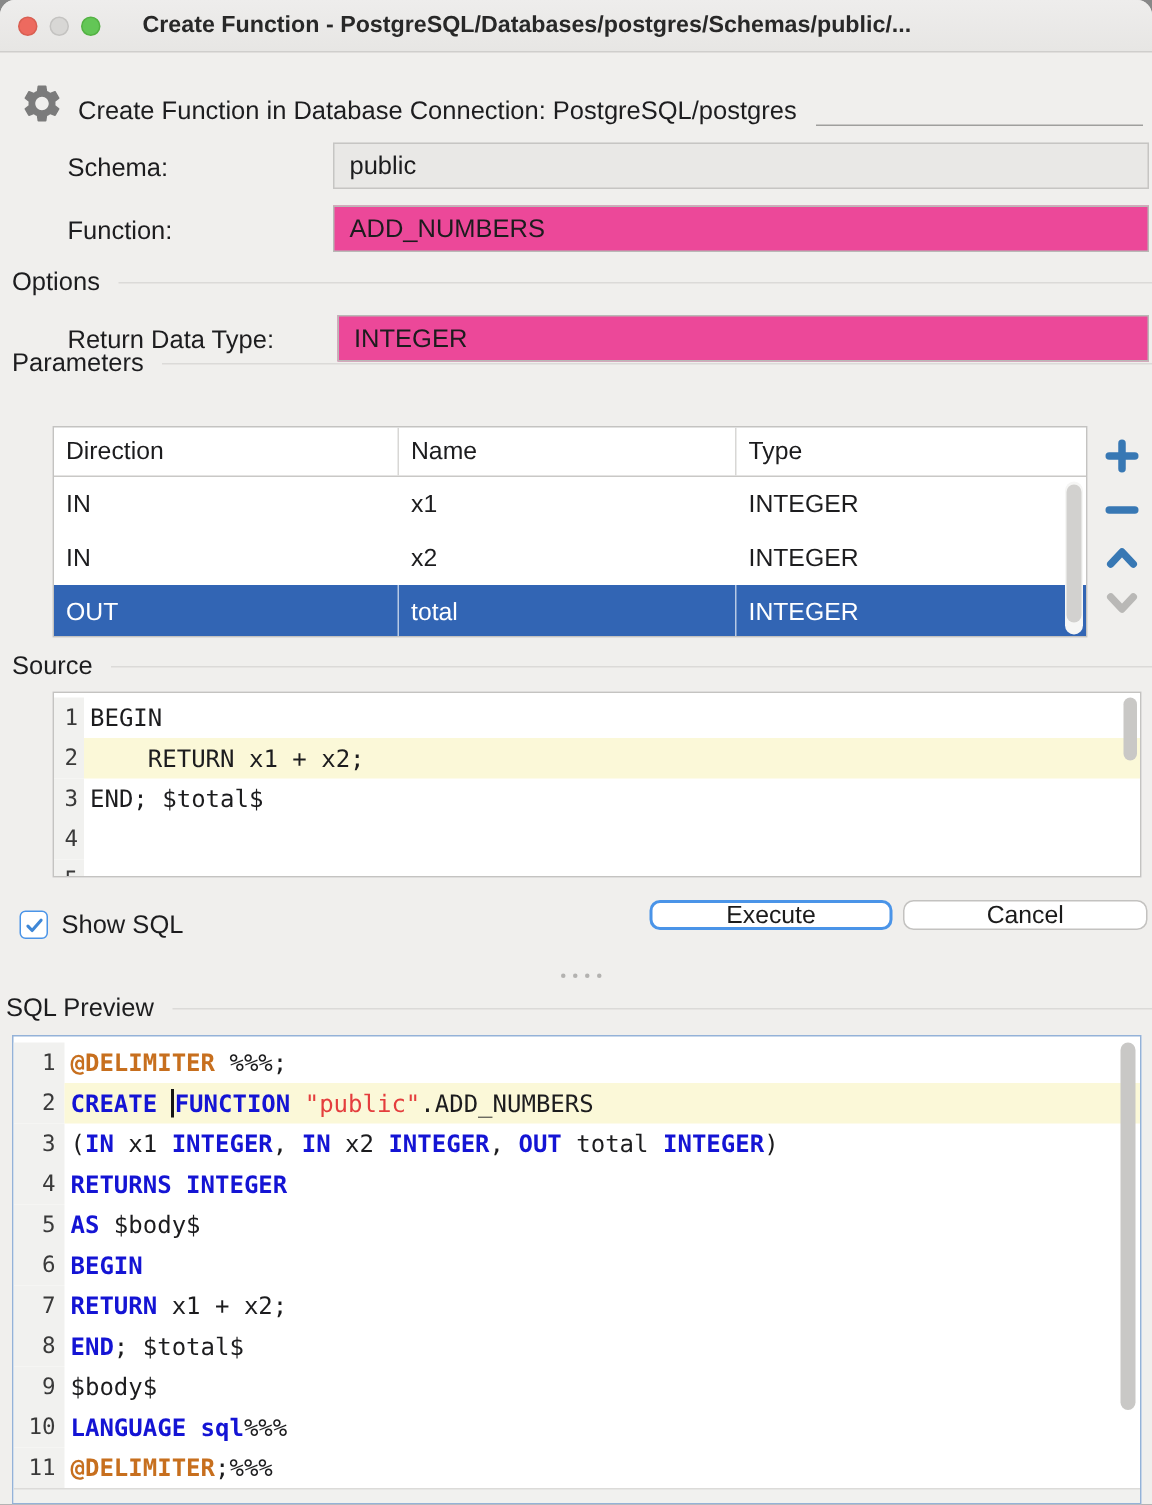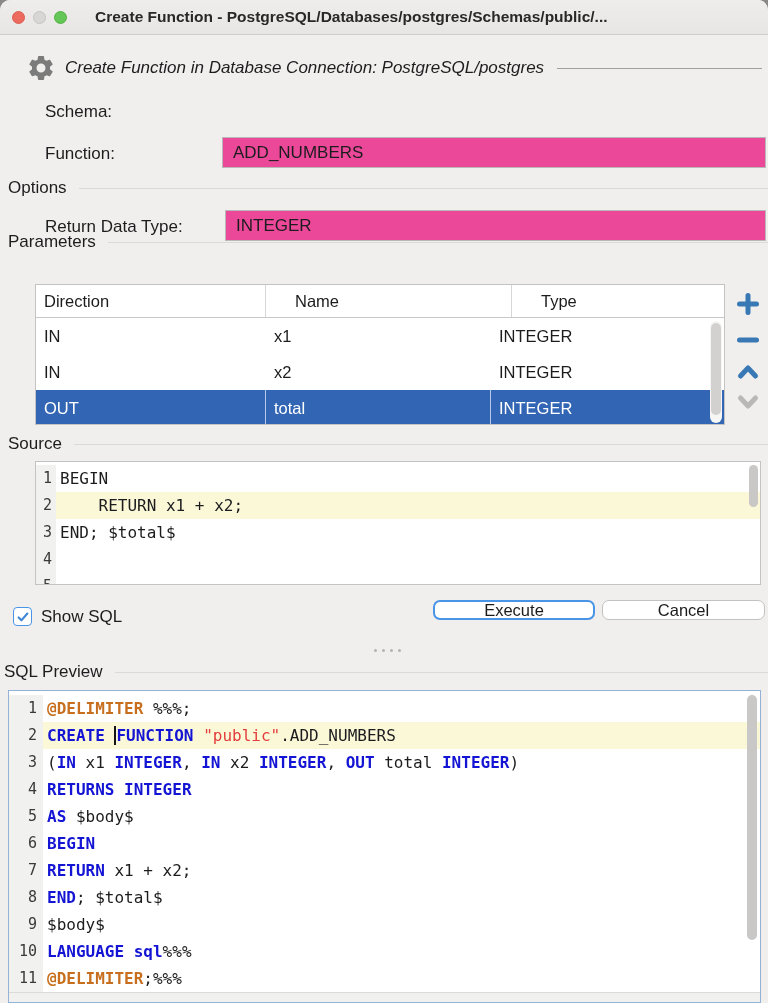--- a/index.html
+++ b/index.html
@@ -15,42 +15,42 @@
     background:linear-gradient(#eeedec,#e7e6e4); border-bottom:1px solid #cfcecc;
     display:flex; align-items:center;
   }
   .lights { display:flex; gap:8px; margin-left:12px; }
   .light { width:13px; height:13px; border-radius:50%; }
   .light.close { background:#ed6a5f; border:1px solid #d95f52; }
   .light.min   { background:#d8d7d5; border:1px solid #c4c3c1; }
   .light.zoom  { background:#63c656; border:1px solid #53b243; }
   .win-title { margin-left:28px; font-weight:bold; font-size:15.5px; color:#282828; white-space:nowrap; overflow:hidden; }
   
-  .header-row { position:absolute; left:26px; right:6px; top:52px; height:32px; display:flex; align-items:center;font-style:italic; }
+  .header-row { position:absolute; left:13px; right:6px; top:52px; height:32px; display:flex; align-items:flex-end; }
   .gear { width:30px; height:30px; flex:0 0 auto; }
   .header-label { margin-left:9px; font-size:17px; color:#1d1d1f; white-space:nowrap; }
   .header-line { flex:1; height:1px; background:#9f9f9d; margin-left:13px; }
   
   .flabel { position:absolute; font-size:17px; color:#1d1d1f; }
   .finput {
     position:absolute; height:31px; background:#ec4899; border:1px solid #b9b8b6;
     font-size:17px; line-height:29px; padding-left:10px; color:#1c1c1e; white-space:nowrap; overflow:hidden;
   }
   .finput.readonly { background:#e9e8e6; border-color:#c6c5c3; }
   
   .group-row { position:absolute; left:0; right:0; display:flex; align-items:center; height:20px; }
   .glabel { font-size:17px; color:#1d1d1f; white-space:nowrap; }
   .gline { flex:1; height:1px; background:#dbdad8; margin-left:12px; }
   
   .ptable {
     position:absolute; left:35px; top:284px; width:690px; height:141px;
     background:#fff; border:1px solid #c4c3c1; overflow:hidden;
   }
   .prow { display:flex; width:100%; }
-  .prow.head { height:33px; border-bottom:1px solid #c9c8c6;gap:21px; }
+  .prow.head { height:33px; border-bottom:1px solid #c9c8c6; }
   .prow.body { height:36px; }
   .pcell { display:flex; align-items:center; padding-left:8px; font-size:16.5px; overflow:hidden; white-space:nowrap; }
   .pcell.c0 { width:230px; } .pcell.c1 { width:225px; } .pcell.c2 { flex:1; }
   .prow.head .pcell { border-right:1px solid #d8d7d5; color:#1c1c1e; }
   .prow.head .pcell:last-child { border-right:none; }
   .prow.sel { background:#3265b4; color:#fff; }
   .prow.sel .pcell { border-right:1px solid rgba(255,255,255,0.65); }
   .prow.sel .pcell:last-child { border-right:none; }
   .tbl-scroll { position:absolute; right:2px; top:36px; width:12px; height:102px; border-radius:6px; background:#f6f6f5; }
   .tbl-thumb { position:absolute; left:1px; top:2px; width:10px; height:92px; border-radius:5px; background:#d2d1cf; }
@@ -113,20 +113,21 @@
     <span class="gear">
       <svg viewBox="0 0 24 24" width="30" height="30">
           <path fill="#7b7b7b" d="M19.14,12.94c0.04-0.3,0.06-0.61,0.06-0.94c0-0.32-0.02-0.64-0.07-0.94l2.03-1.58c0.18-0.14,0.23-0.41,0.12-0.61l-1.92-3.32c-0.12-0.22-0.37-0.29-0.59-0.22l-2.39,0.96c-0.5-0.38-1.03-0.7-1.62-0.94L14.4,2.81c-0.04-0.24-0.24-0.41-0.48-0.41h-3.84c-0.24,0-0.43,0.17-0.47,0.41L9.25,5.35C8.66,5.59,8.12,5.92,7.63,6.29L5.24,5.33c-0.22-0.08-0.47,0-0.59,0.22L2.74,8.87C2.62,9.08,2.66,9.34,2.86,9.48l2.03,1.58C4.84,11.36,4.8,11.69,4.8,12s0.02,0.64,0.07,0.94l-2.03,1.58c-0.18,0.14-0.23,0.41-0.12,0.61l1.92,3.32c0.12,0.22,0.37,0.29,0.59,0.22l2.39-0.96c0.5,0.38,1.03,0.7,1.62,0.94l0.36,2.54c0.05,0.24,0.24,0.41,0.48,0.41h3.84c0.24,0,0.44-0.17,0.47-0.41l0.36-2.54c0.59-0.24,1.13-0.56,1.62-0.94l2.39,0.96c0.22,0.08,0.47,0,0.59-0.22l1.92-3.32c0.12-0.22,0.07-0.47-0.12-0.61L19.14,12.94z M12,15.6c-1.98,0-3.6-1.62-3.6-3.6s1.62-3.6,3.6-3.6s3.6,1.62,3.6,3.6S13.98,15.6,12,15.6z"></path>
         </svg>
     </span>
     <span class="header-label">Create Function in Database Connection: PostgreSQL/postgres</span>
     <span class="header-line"></span>
   </div>
 
   <div class="flabel" style="left:45px; top:102px;">Schema:</div>
+  <div class="finput readonly" style="left:222px; top:95px; width:544px;">public</div>
 
   <div class="flabel" style="left:45px; top:144px;">Function:</div>
   <div class="finput" style="left:222px; top:137px; width:544px;">ADD_NUMBERS</div>
 
   <div class="group-row" style="top:178px; left:8px;">
     <span class="glabel">Options</span>
     <span class="gline"></span>
   </div>
   <div class="flabel" style="left:45px; top:217px;">Return Data Type:</div>
   <div class="finput" style="left:225px; top:210px; width:541px;">INTEGER</div>

